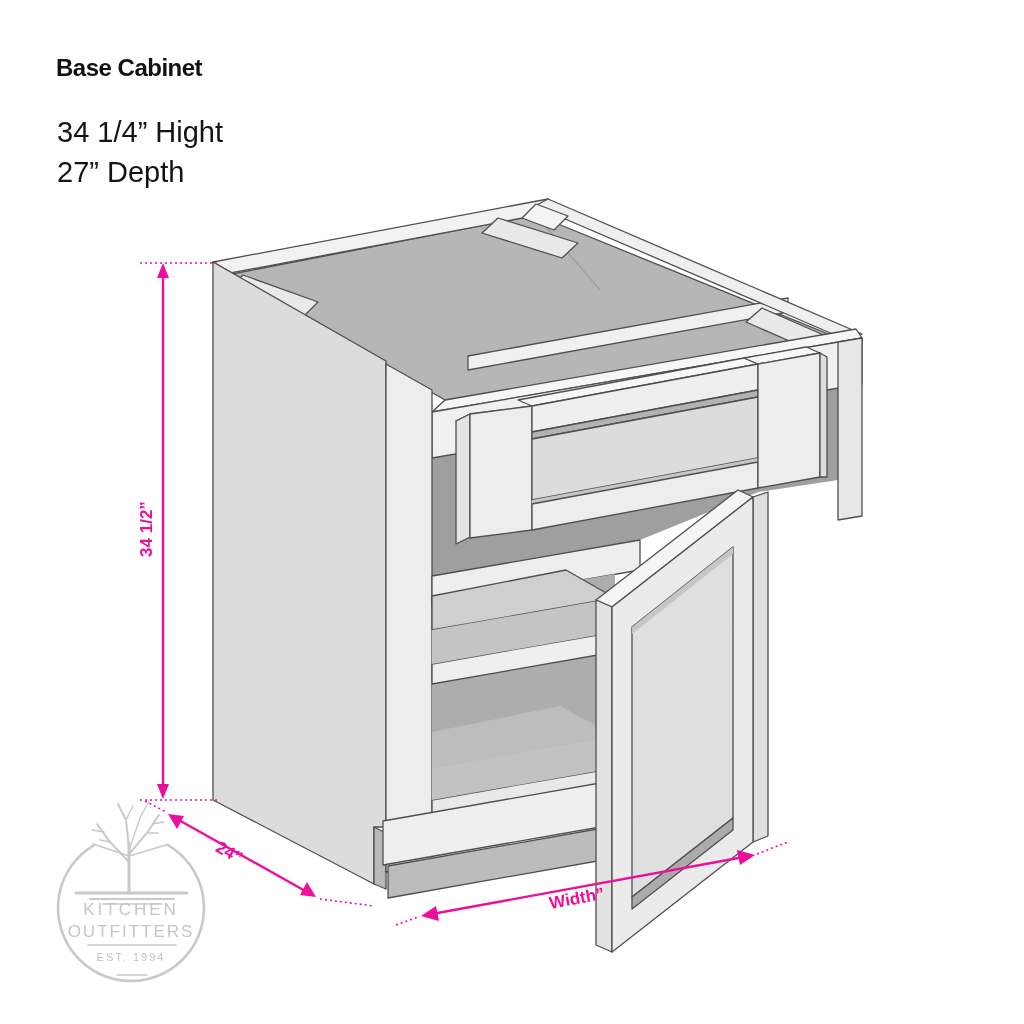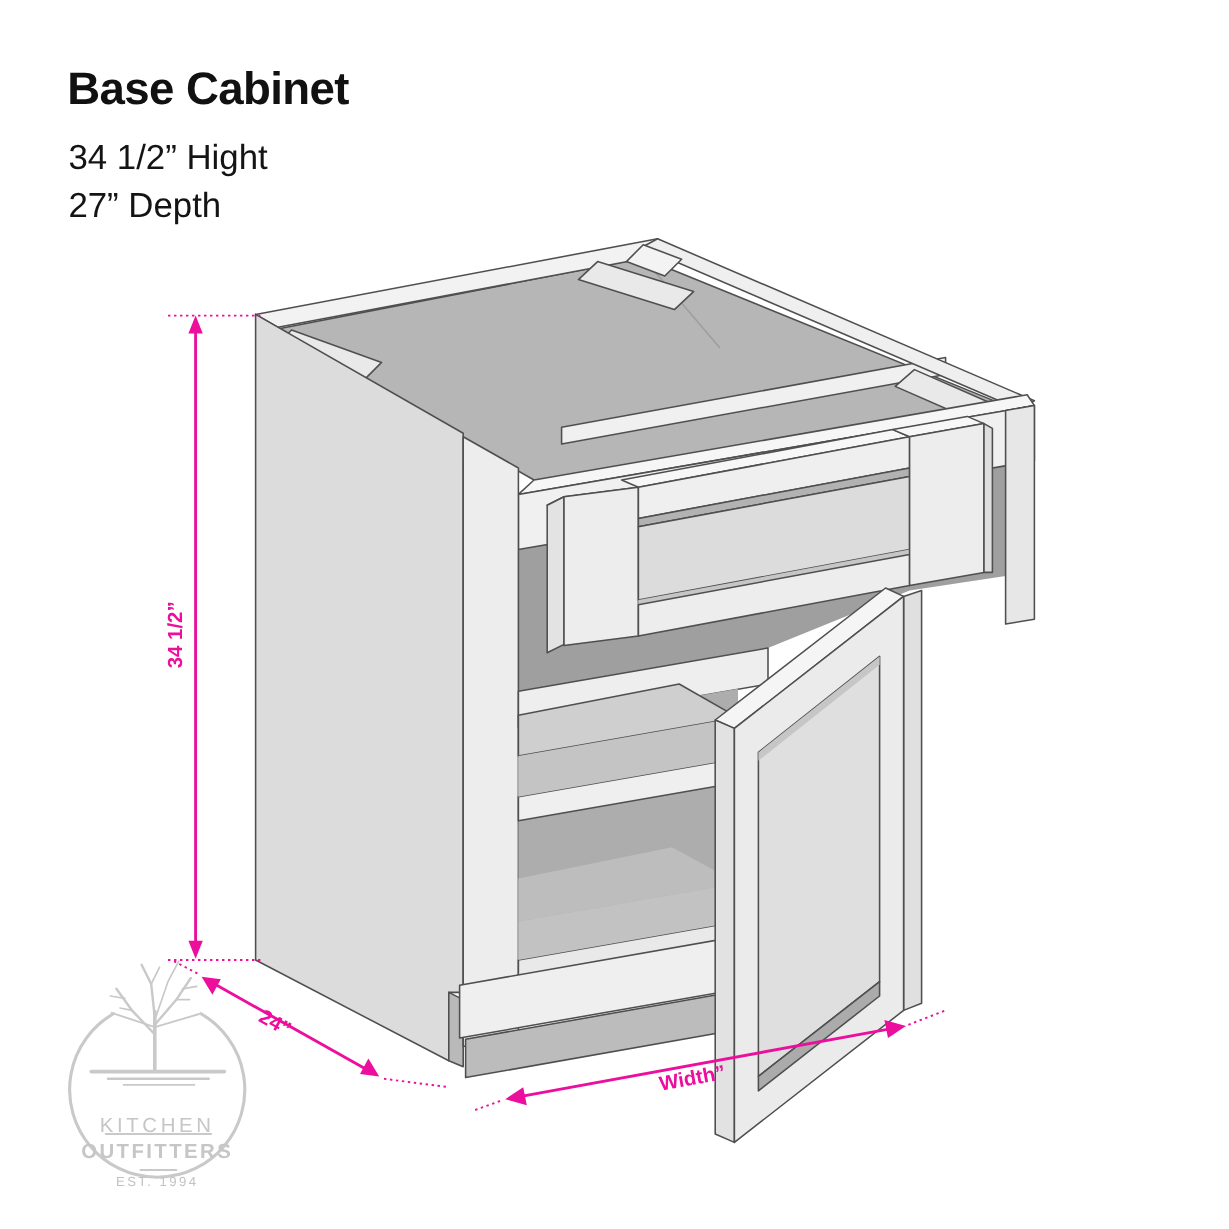--- a/index.html
+++ b/index.html
@@ -1,31 +1,31 @@
 <!DOCTYPE html>
 <html><head>
 <meta charset="utf-8">
 <style>
   html,body{margin:0;padding:0;background:#ffffff;}
   .stage{position:relative;width:1024px;height:1024px;background:#ffffff;overflow:hidden;
          font-family:"Liberation Sans", sans-serif;}
   .stage svg{position:absolute;left:0;top:0;}
-  .page-title{position:absolute;left:56px;top:54px;font-size:38px;font-weight:bold;
+  .page-title{position:absolute;left:56px;top:54px;font-size:24px;font-weight:bold;
               color:#111;letter-spacing:-0.5px;}
   .page-sub{position:absolute;left:57px;font-size:29px;color:#141414;}
   .sub1{top:116px;} .sub2{top:156px;}
   .dim-label{position:absolute;font-size:17px;font-weight:bold;color:#EC0E9C;
              text-align:center;white-space:nowrap;}
   .dim-height{left:87px;top:519px;width:120px;transform:rotate(-90deg);}
   .dim-depth{left:199px;top:843px;width:60px;transform:rotate(29deg);}
   .dim-width{left:517px;top:889px;width:120px;transform:rotate(-10.5deg);}
-  .logo-text{position:absolute;color:#c6c6c6;text-align:center;letter-spacing:3px;margin-top:28px;}
+  .logo-text{position:absolute;color:#c6c6c6;text-align:center;letter-spacing:3px;}
   .logo-l1{left:56px;top:900px;width:150px;font-size:17px;}
   .logo-l2{left:41px;top:922px;width:180px;font-size:17px;letter-spacing:2px;
-           paint-order:stroke;font-weight:bold;-webkit-text-stroke:0;}
+           paint-order:stroke;-webkit-text-stroke:0;}
   .logo-est{left:71px;top:951px;width:120px;font-size:11px;letter-spacing:2px;color:#c2c2c2;}
 </style>
 </head>
 <body>
 
 <div class="stage">
 
   <svg width="1024" height="1024" viewBox="0 0 1024 1024">
     <g stroke="#4f4f4f" stroke-width="1.3" stroke-linejoin="round" fill="none">
 
@@ -172,21 +172,21 @@
         <line x1="103" y1="904" x2="162" y2="904" stroke-width="1.5"></line>
       </g>
       <g stroke-width="1.5">
         <line x1="88" y1="945" x2="176" y2="945"></line>
         <line x1="117" y1="975" x2="147" y2="975"></line>
       </g>
     </g>
   </svg>
 
   <div class="page-title">Base Cabinet</div>
-  <div class="page-sub sub1">34 1/2” Hight</div>
+  <div class="page-sub sub1">34 1/4” Hight</div>
   <div class="page-sub sub2">27” Depth</div>
 
   <div class="dim-label dim-height">34 1/2”</div>
   <div class="dim-label dim-depth">24”</div>
   <div class="dim-label dim-width">Width”</div>
 
   <div class="logo-text logo-l1">KITCHEN</div>
   <div class="logo-text logo-l2">OUTFITTERS</div>
   <div class="logo-text logo-est">EST. 1994</div>
 </div>

